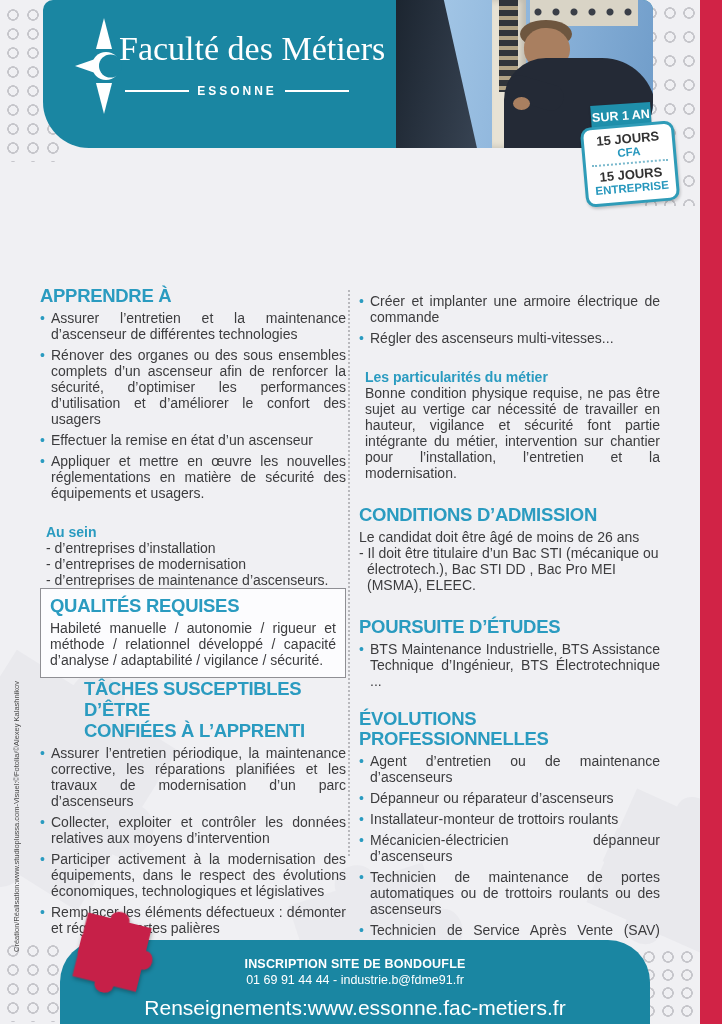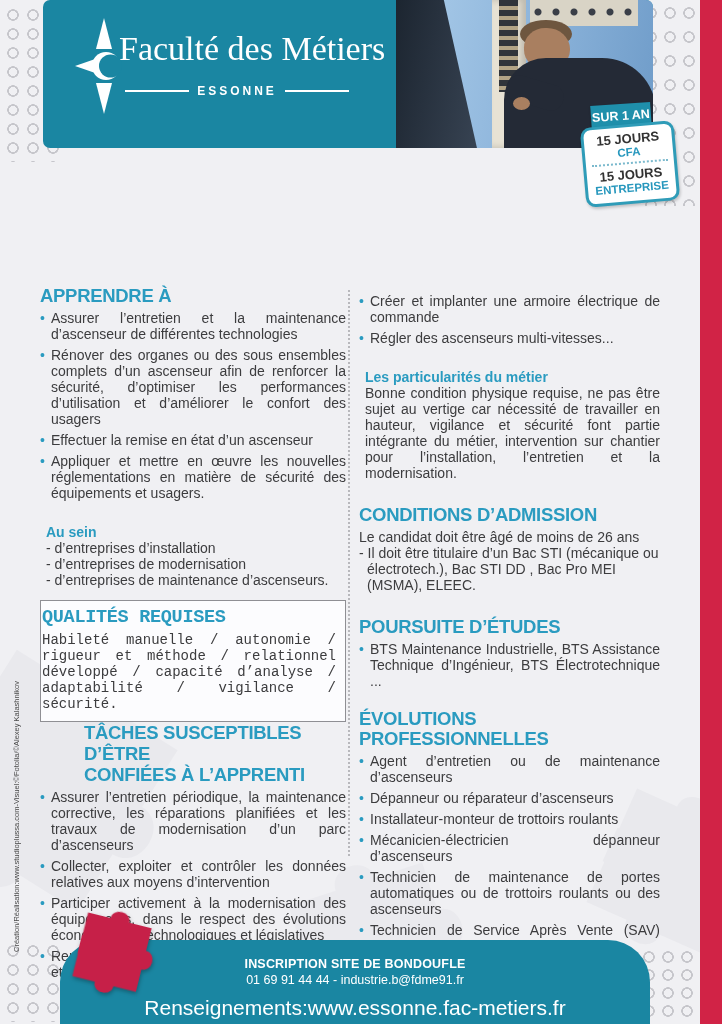--- a/index.html
+++ b/index.html
@@ -83,21 +83,21 @@
   .col-right { left:359px; top:291px; width:301px; }
   .divider { position:absolute; left:348px; top:290px; height:566px; border-left:2px dotted #b8b8bc; }
   h3.sec { margin:0 0 4px 0; color:#2a9bc0; font-size:18.5px; line-height:20px; letter-spacing:-0.3px; }
   .subhead { color:#2a9bc0; font-weight:bold; margin:23px 0 0 6px; }
   ul.blist { list-style:none; margin:2px 0 0 0; padding:0; }
   ul.blist li { position:relative; padding-left:11px; margin-bottom:5px; text-align:justify; }
   ul.blist li::before { content:"•"; position:absolute; left:0; top:0; color:#2a9bc0; }
   .dashlist { margin:0 0 0 6px; }
   .dashlist div { line-height:16px; }
   .qbox {
-    border:1px solid #8f8f94; background:#fcfcfe; margin-top:12px; padding:7px 9px 9px 1px;font-family:Liberation Mono, monospace;
+    border:1px solid #8f8f94; background:#fcfcfe; padding:7px 9px 9px 9px;
   }
   .qbox .qtext { text-align:justify; }
   .gap-lg { margin-top:14px; }
   .hang { padding-left:8px; text-indent:-8px; }
   
   .footer {
     position:absolute; left:60px; top:940px; width:590px; height:104px;
     border-radius:42px 42px 0 0; text-align:center; color:#fff;
   }
   .footer .f1 { margin-top:17px; font-size:12.5px; font-weight:bold; letter-spacing:.2px; }
@@ -128,21 +128,21 @@
   </svg>
   <svg class="wm" style="left:300px; top:828px; transform:rotate(-18deg);" width="170" height="215" viewBox="0 0 100 130">
     <path d="M0,30 h30 c0,-15 25,-15 25,0 h30 v30 c15,0 15,25 0,25 v30 h-30 c0,15 -25,15 -25,0 h-30 v-30 c-15,0 -15,-25 0,-25 z" fill="#eaeaee"></path>
   </svg>
   <svg class="wm" style="left:608px; top:770px; transform:rotate(24deg);" width="150" height="190" viewBox="0 0 100 130">
     <path d="M0,30 h30 c0,-15 25,-15 25,0 h30 v30 c15,0 15,25 0,25 v30 h-30 c0,15 -25,15 -25,0 h-30 v-30 c-15,0 -15,-25 0,-25 z" fill="#e9e9ed"></path>
   </svg>
 
   <div class="sidebar-red" style="background:#d12346;"></div>
 
-  <div class="header" style="background:#1a86a2;border-radius:7px;">
+  <div class="header" style="background:#1a86a2;">
     <svg class="logo-star" width="58" height="96" viewBox="0 0 58 96">
       <polygon points="29,0 37,31 21,31" fill="#fff"></polygon>
       <polygon points="29,96 37,65 21,65" fill="#fff"></polygon>
       <polygon points="0,48 26,39 26,57" fill="#fff"></polygon>
       <circle cx="31" cy="48" r="14" fill="#fff"></circle>
       <circle cx="35.5" cy="48" r="11.5" fill="#1a86a2"></circle>
     </svg>
     <div class="logo-word">Faculté des Métiers</div>
     <div class="logo-sub">
       <span class="rule"></span>

